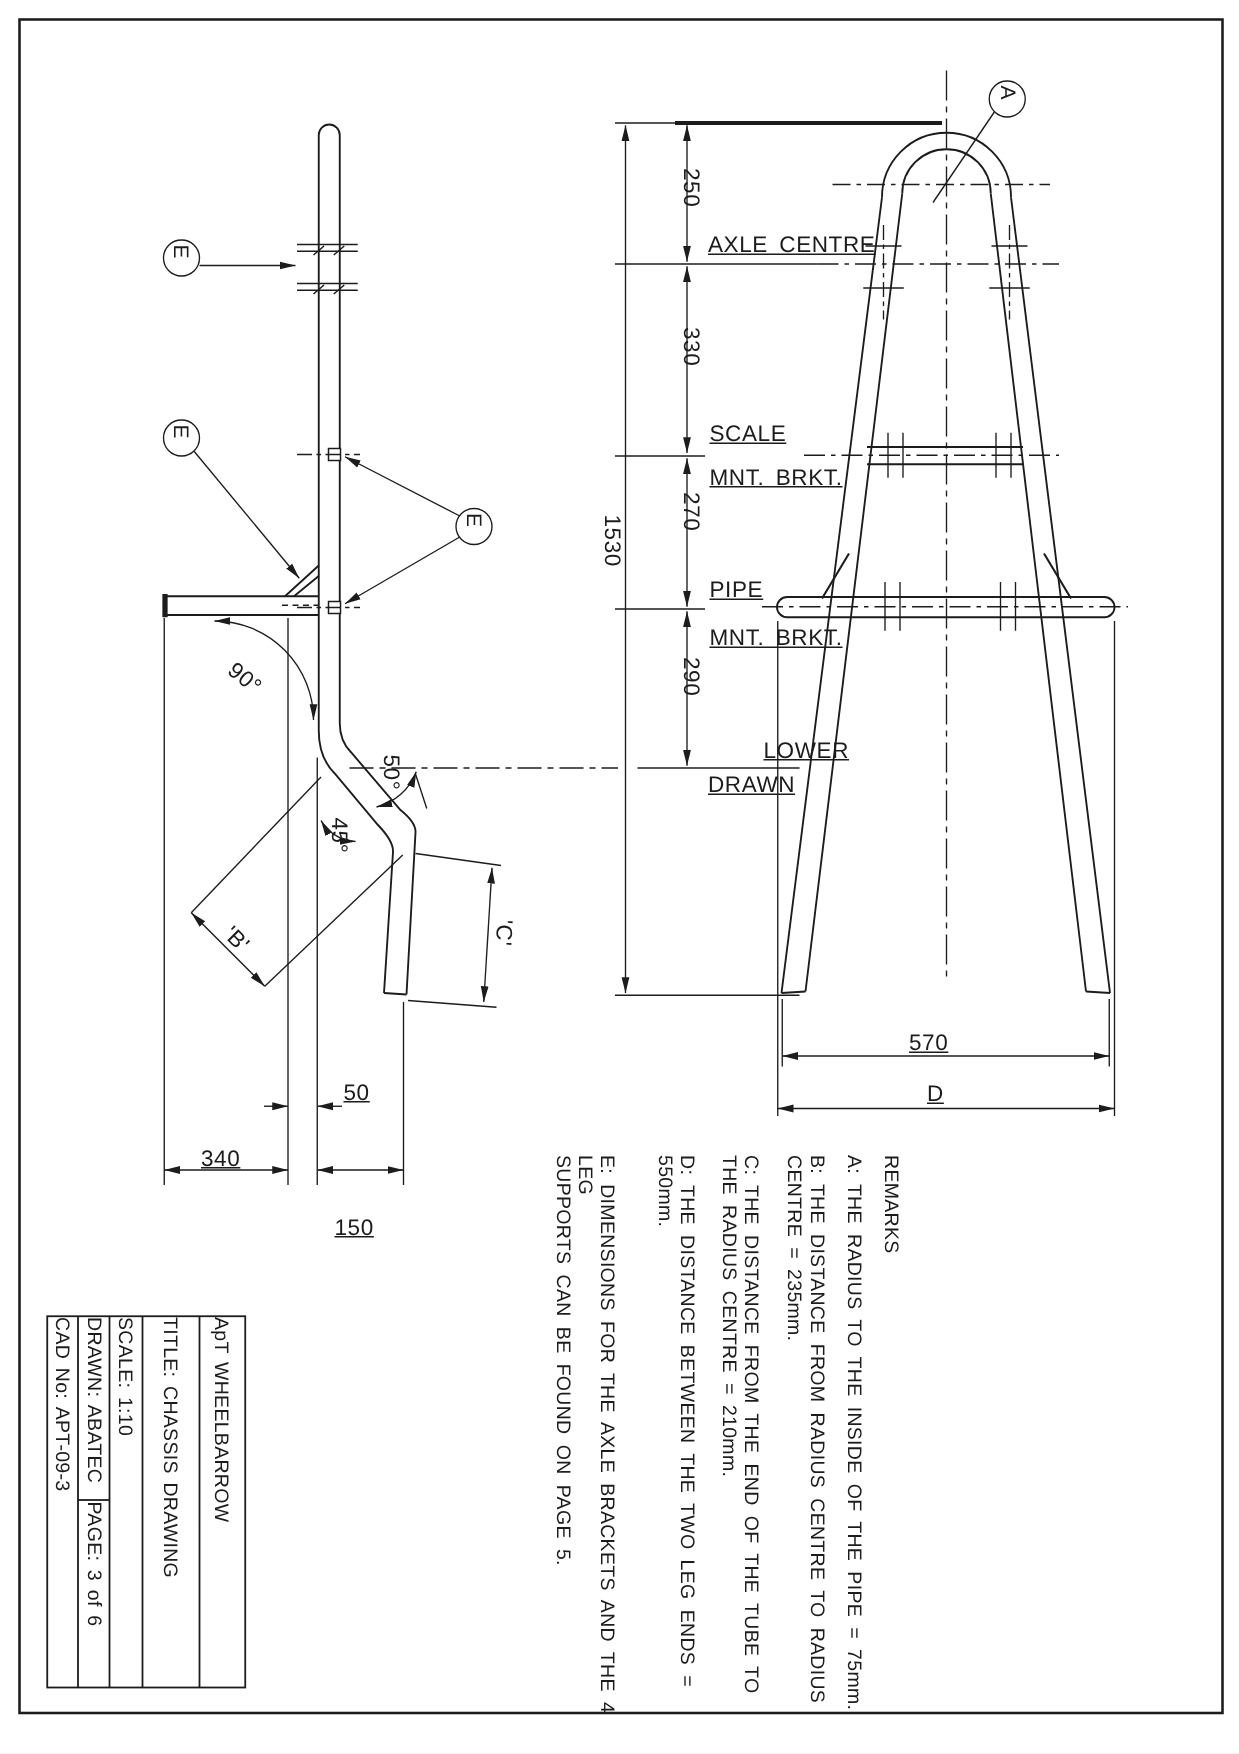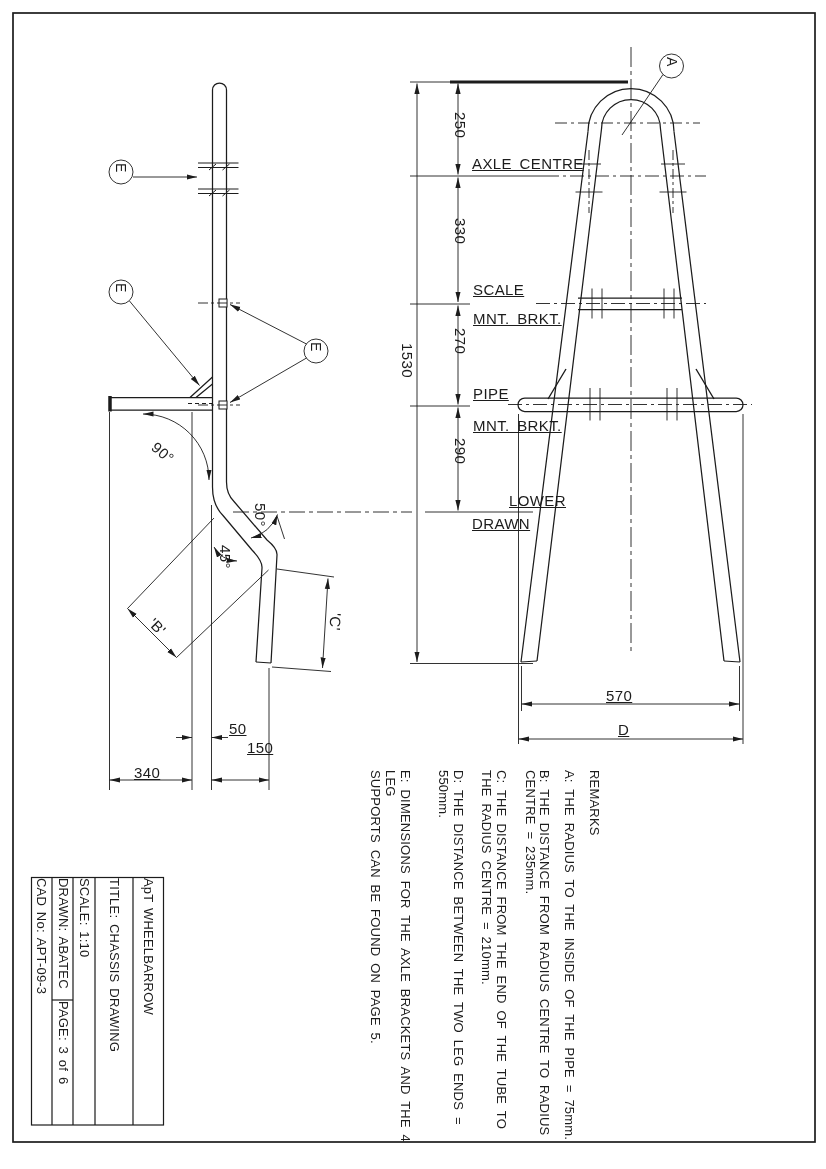--- a/index.html
+++ b/index.html
@@ -160,21 +160,21 @@
 <div class="balloon" style="left:309px;top:342px;">E</div>
 <div class="balloon" style="left:665px;top:57px;">A</div>
 
 <div class="rot" style="left:151px;top:444px;transform:rotate(40deg);">90°</div>
 <div class="vtext" style="left:253px;top:503px;">50°</div>
 <div class="vtext" style="left:218px;top:545px;">45°</div>
 <div class="rot" style="left:149px;top:618px;transform:rotate(45deg);">'B'</div>
 <div class="vtext" style="left:328px;top:613px;transform:rotate(3deg);">'C'</div>
 <div class="lbl" style="left:229px;top:721px;">50</div>
 <div class="lbl ctr" style="left:134px;top:765px;width:34px;">340</div>
-<div class="lbl ctr" style="left:223px;top:740px;width:34px;margin-left:24px;">150</div>
+<div class="lbl ctr" style="left:223px;top:811px;width:34px;">150</div>
 
 <div class="vtext" style="left:453px;top:112px;">250</div>
 <div class="vtext" style="left:453px;top:218px;">330</div>
 <div class="vtext" style="left:453px;top:328px;">270</div>
 <div class="vtext" style="left:453px;top:438px;">290</div>
 <div class="vtext" style="left:400px;top:343px;">1530</div>
 
 <div class="lbl" style="left:472px;top:156px;">AXLE CENTRE</div>
 <div class="lbl" style="left:473px;top:282px;">SCALE</div>
 <div class="lbl" style="left:473px;top:311px;">MNT. BRKT.</div>

